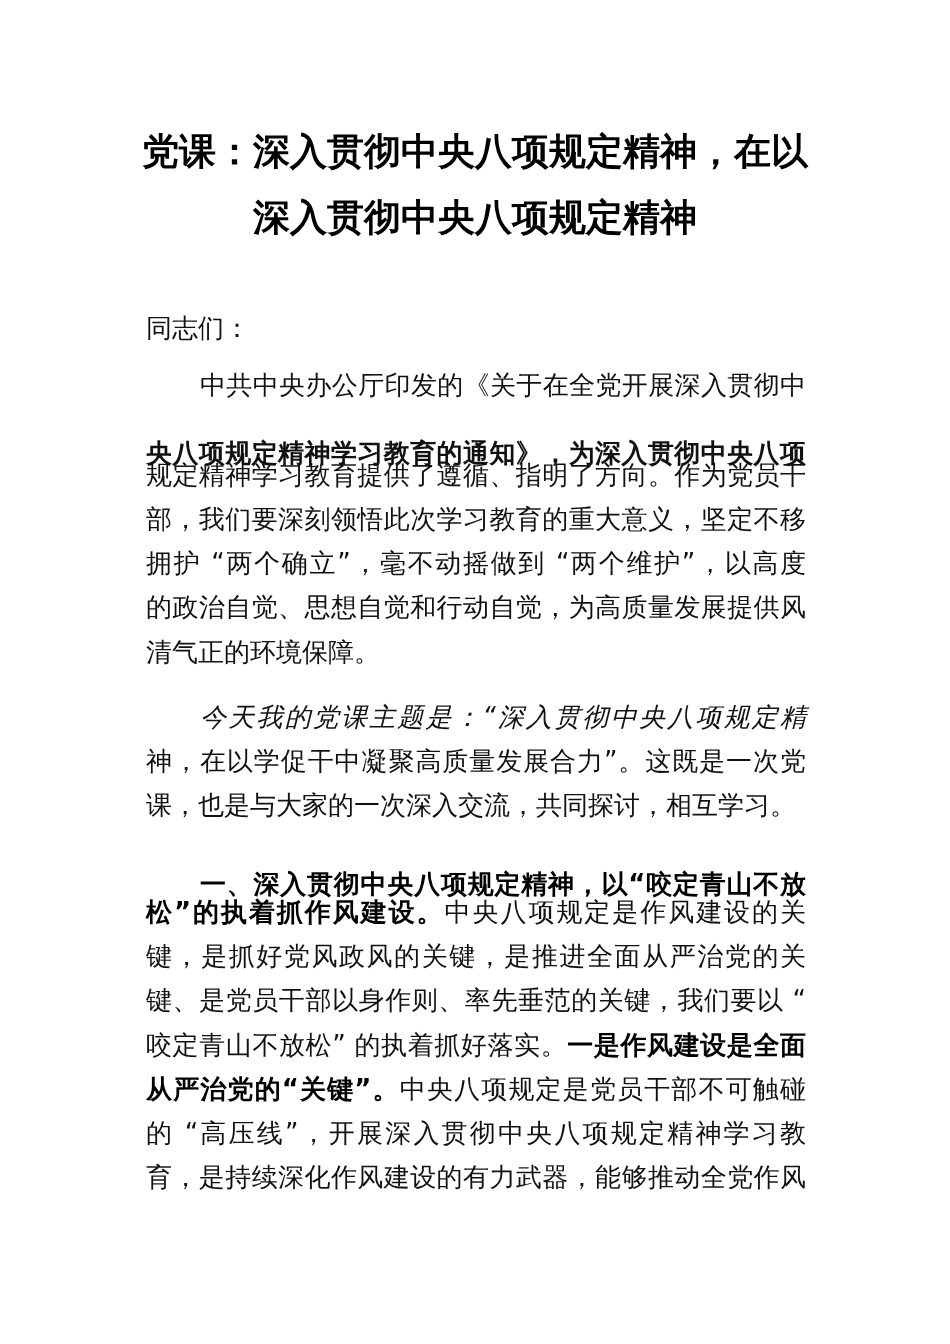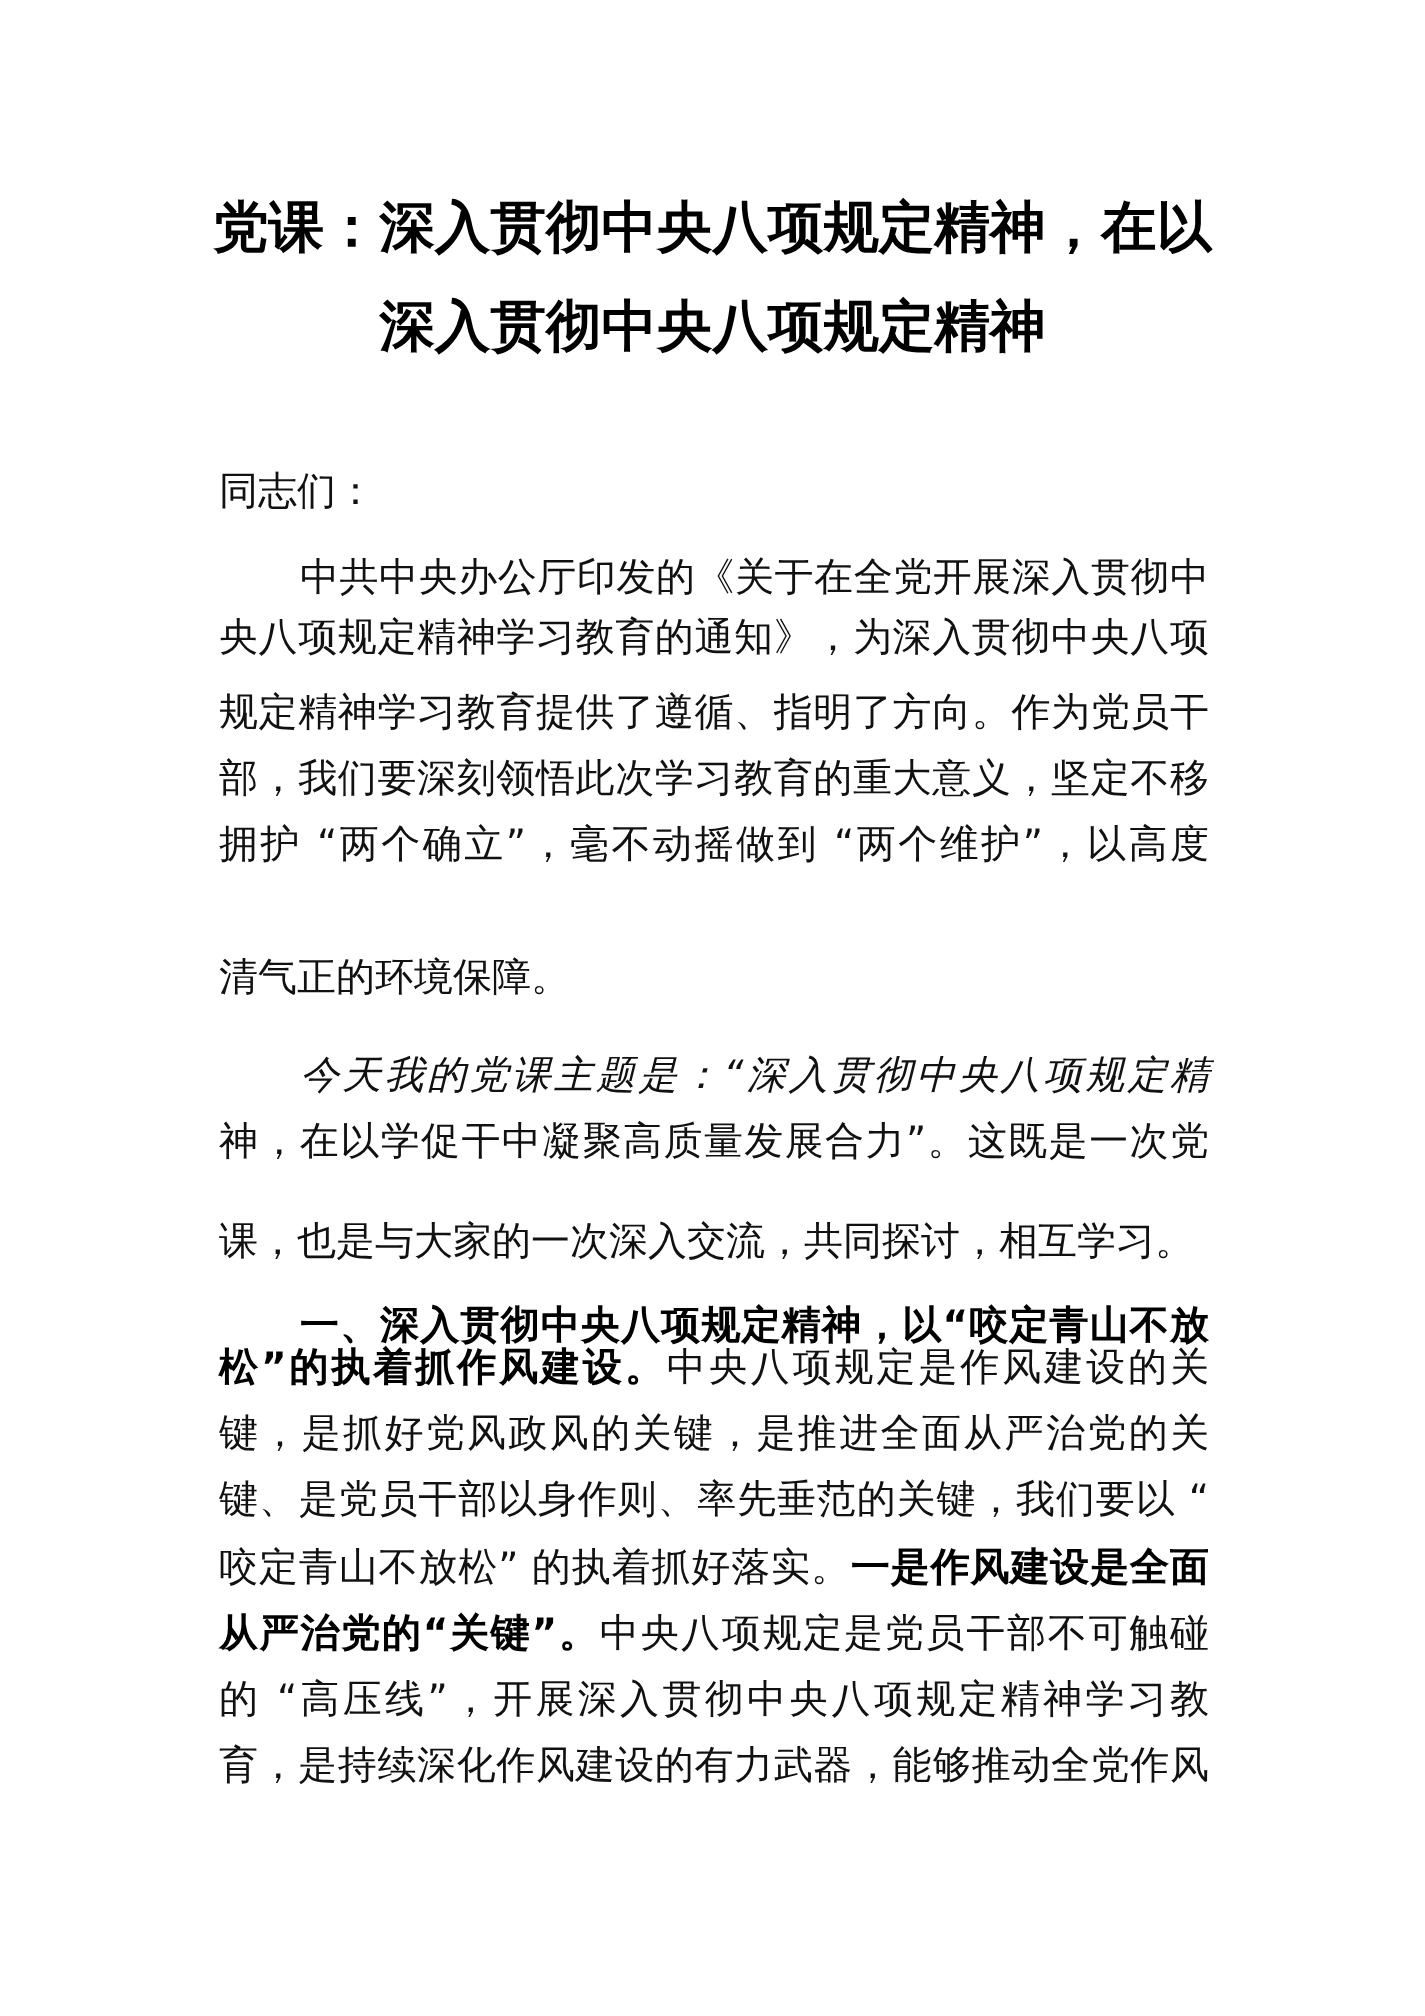--- a/index.html
+++ b/index.html
@@ -58,29 +58,30 @@
 <body>
 
 <div class="page">
 
   <div class="title l1">党课：深入贯彻中央八项规定精神，在以</div>
   <div class="title l2">深入贯彻中央八项规定精神</div>
 
   <div class="line last" style="top:313px;">同志们：</div>
 
   <div class="line indent" style="top:370px;">中共中央办公厅印发的《关于在全党开展深入贯彻中</div>
-  <div class="line" style="top:410px;">央八项规定精神学习教育的通知》，为深入贯彻中央八项</div>
+  <div class="line" style="top:438px;font-weight:bold;">央八项规定精神学习教育的通知》，为深入贯彻中央八项</div>
   <div class="line" style="top:460px;">规定精神学习教育提供了遵循、指明了方向。作为党员干</div>
   <div class="line" style="top:504px;">部，我们要深刻领悟此次学习教育的重大意义，坚定不移</div>
   <div class="line" style="top:548px;">拥护 “两个确立”，毫不动摇做到 “两个维护”，以高度</div>
+  <div class="line" style="top:592px;">的政治自觉、思想自觉和行动自觉，为高质量发展提供风</div>
   <div class="line last" style="top:637px;">清气正的环境保障。</div>
 
   <div class="line indent" style="top:702px;font-style:italic;">今天我的党课主题是：“深入贯彻中央八项规定精</div>
   <div class="line" style="top:746px;">神，在以学促干中凝聚高质量发展合力”。这既是一次党</div>
-  <div class="line last" style="top:790px;margin-top:23px;">课，也是与大家的一次深入交流，共同探讨，相互学习。</div>
+  <div class="line last" style="top:790px;">课，也是与大家的一次深入交流，共同探讨，相互学习。</div>
 
   <div class="line indent b" style="top:853px;margin-top:16px;">一、深入贯彻中央八项规定精神，以“咬定青山不放</div>
   <div class="line" style="top:897px;"><span class="b">松”的执着抓作风建设。</span><span>中央八项规定是作风建设的关</span></div>
   <div class="line" style="top:941px;">键，是抓好党风政风的关键，是推进全面从严治党的关</div>
   <div class="line" style="top:985px;">键、是党员干部以身作则、率先垂范的关键，我们要以 “</div>
   <div class="line" style="top:1030px;"><span>咬定青山不放松” 的执着抓好落实。</span><span class="b">一是作风建设是全面</span></div>
   <div class="line" style="top:1074px;"><span class="b">从严治党的“关键”。</span><span>中央八项规定是党员干部不可触碰</span></div>
   <div class="line" style="top:1118px;">的 “高压线”，开展深入贯彻中央八项规定精神学习教</div>
   <div class="line" style="top:1162px;">育，是持续深化作风建设的有力武器，能够推动全党作风</div>
 

